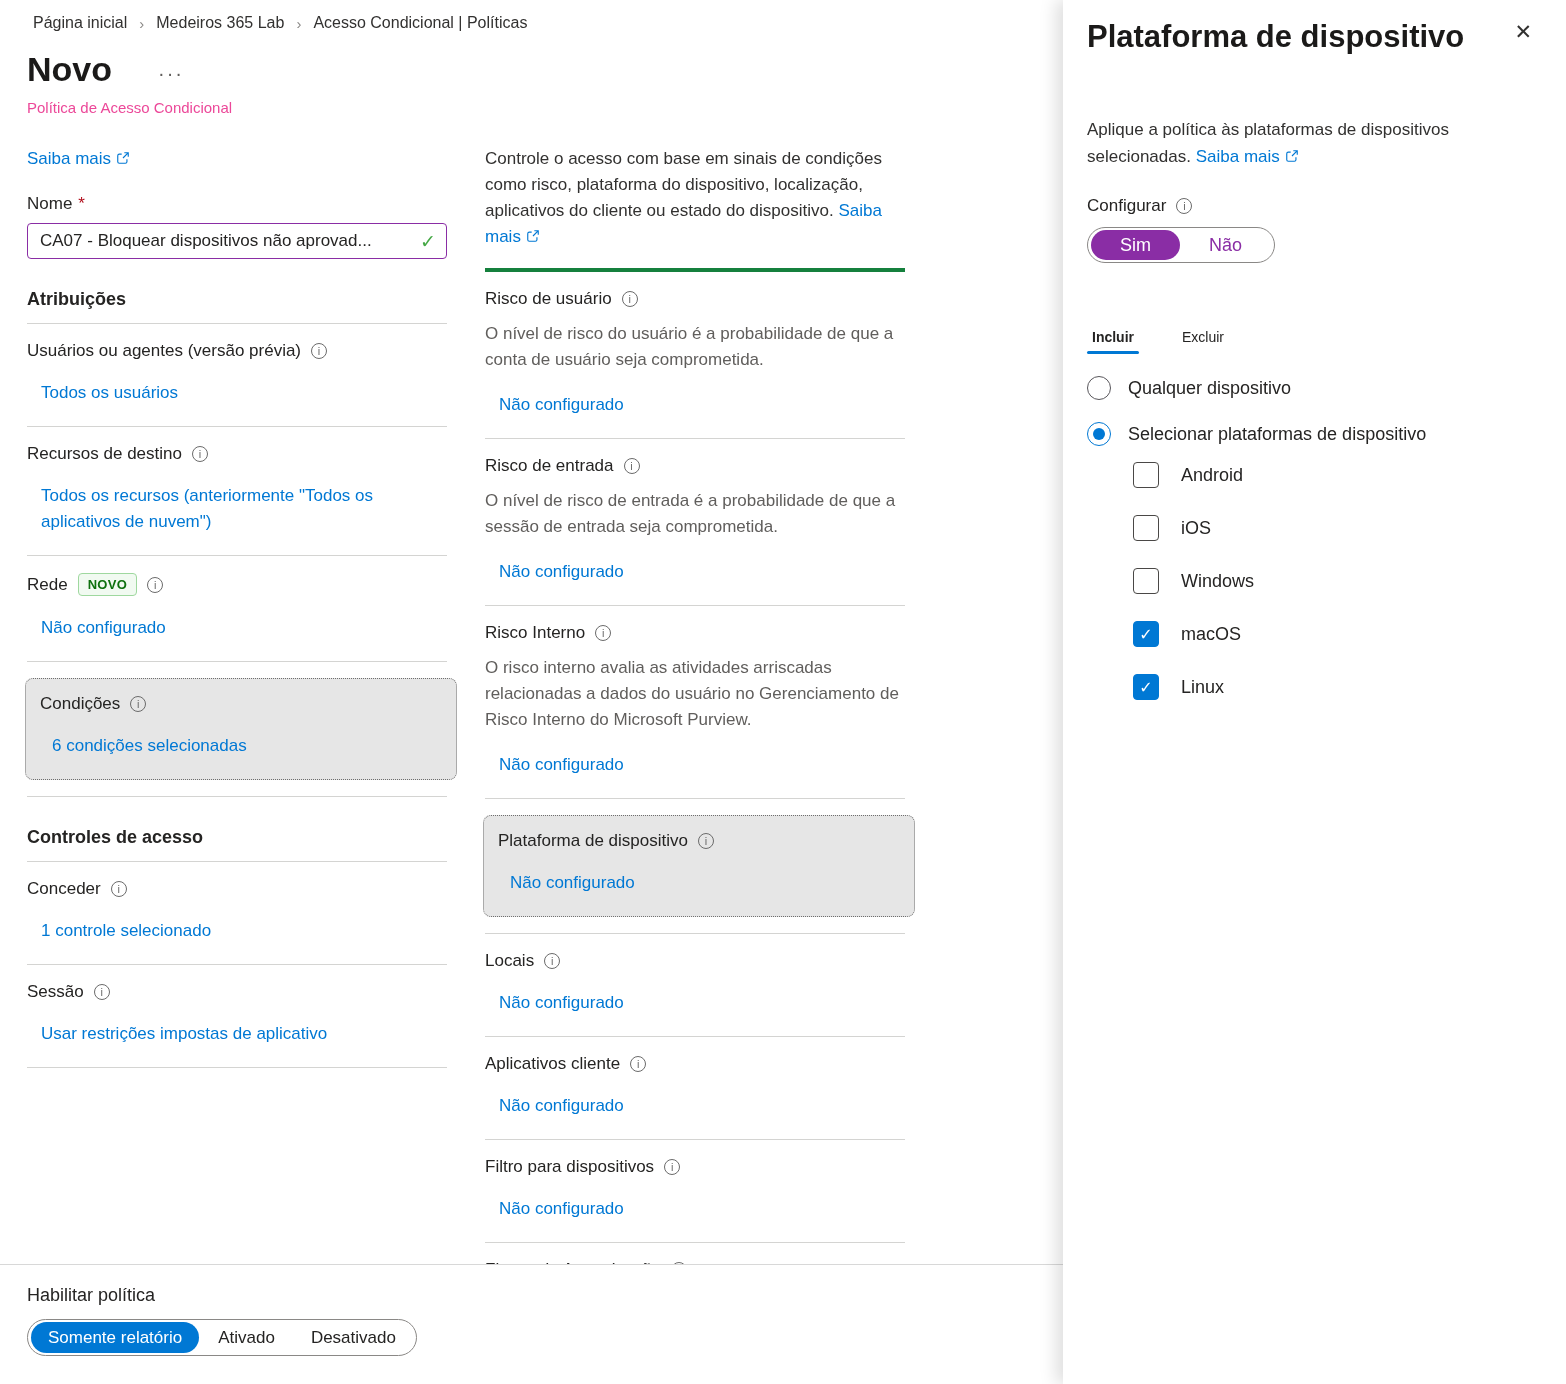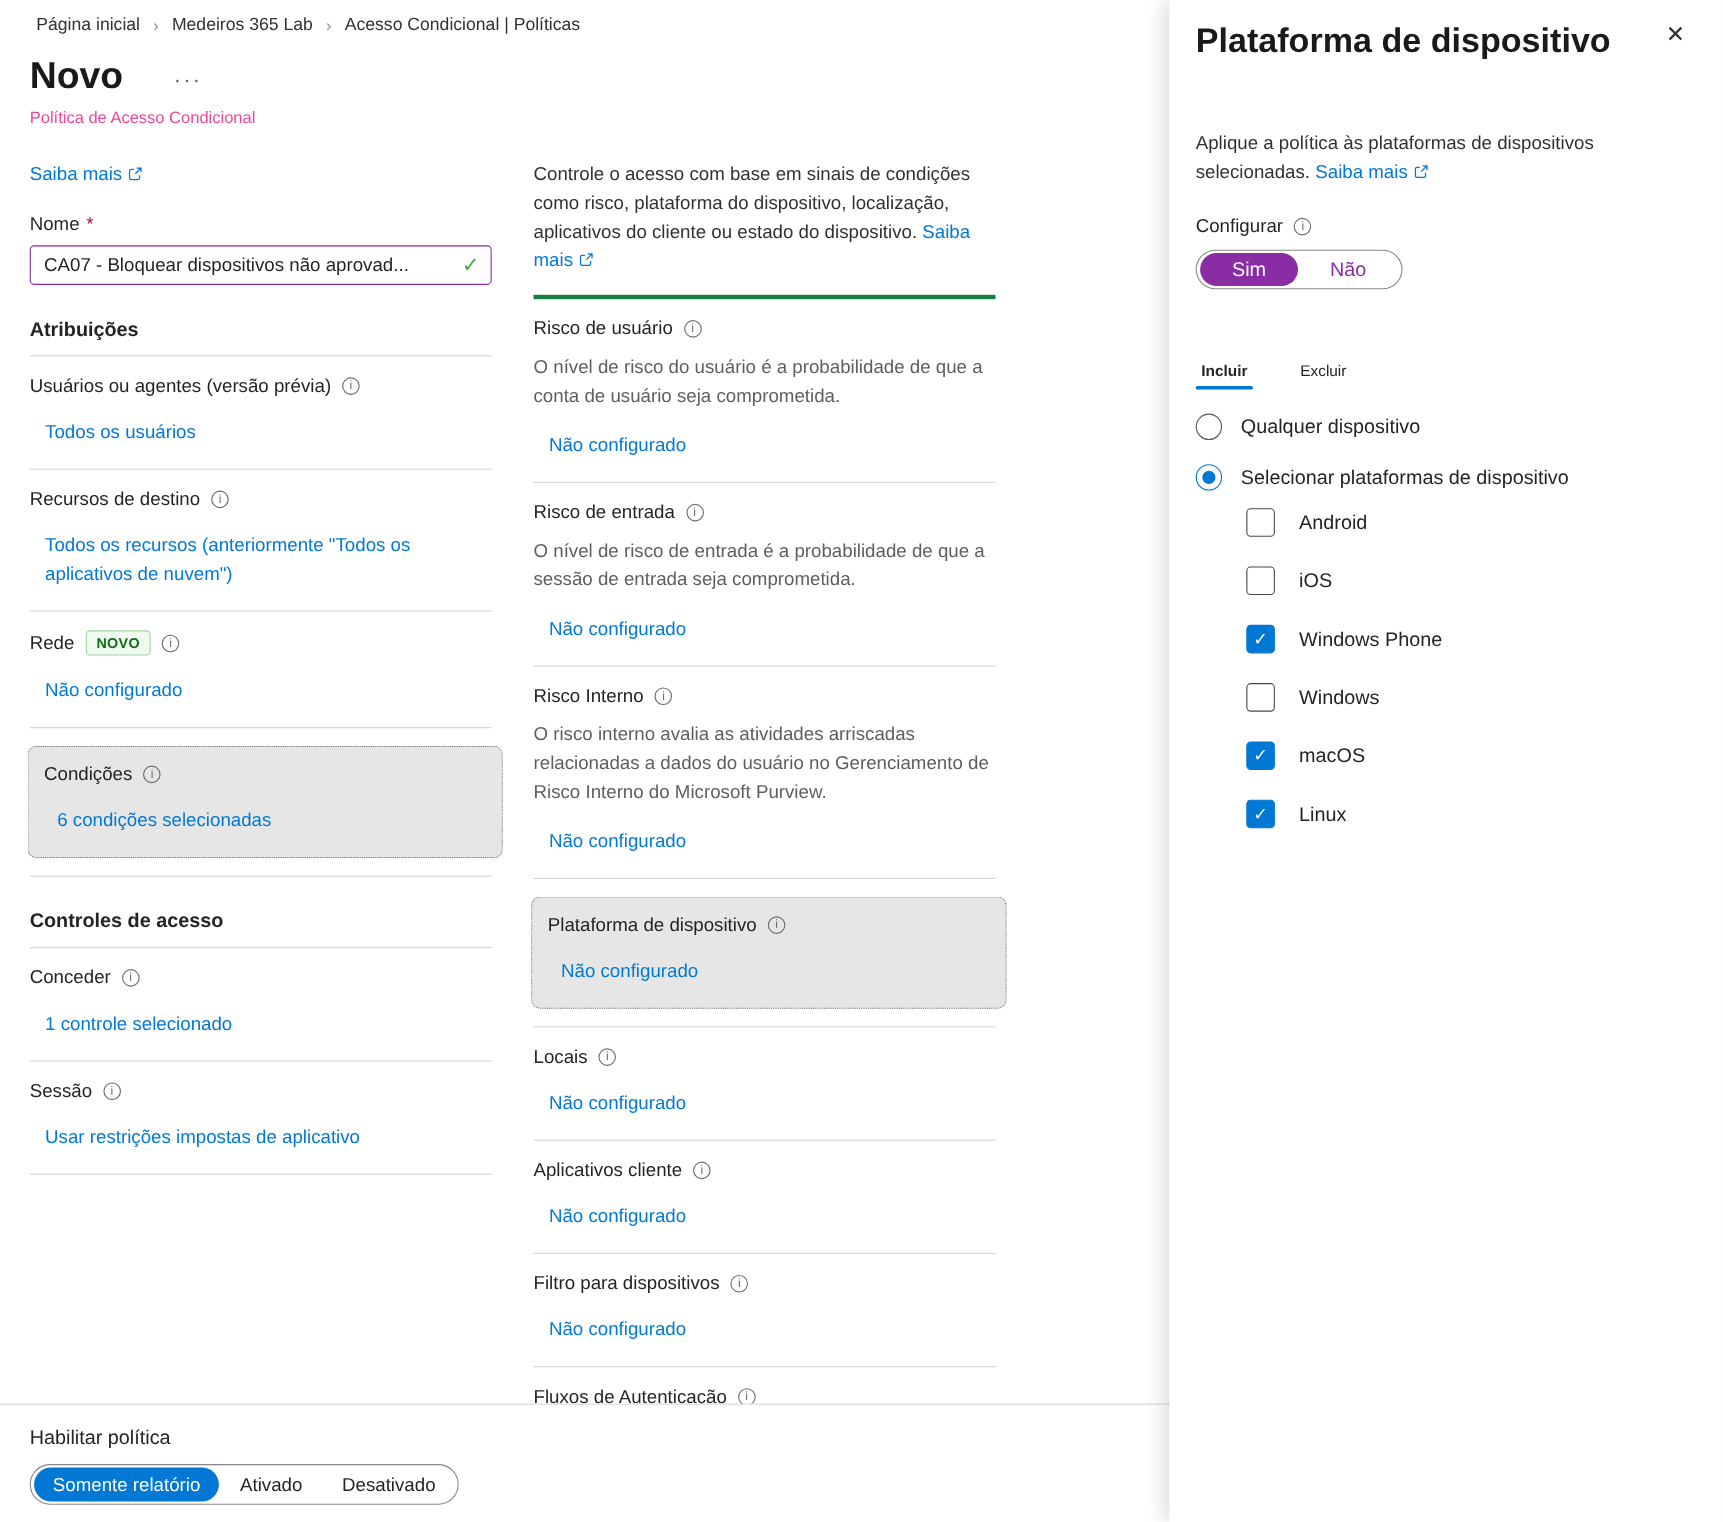--- a/index.html
+++ b/index.html
@@ -50,21 +50,21 @@
   .field-desc{margin-top:12px;font-size:17px;line-height:26px;color:#605e5c}
   .badge-new{display:inline-block;background:var(--badge-green-bg);border:1px solid var(--badge-green-border);
     color:var(--badge-green);font-size:13px;font-weight:700;border-radius:4px;padding:3px 9px;letter-spacing:.3px}
 
   .hl-box{background:#e6e6e6;border:1px dotted #6e6e6e;border-radius:8px;margin:16px 0 16px -2px;
     padding:15px 14px 20px 14px;width:432px}
   .hl-box .field-value{margin-left:12px}
   .after-box-divider{border-bottom:1px solid #d4d4d2}
 
   
-  .footer{position:absolute;left:0;right:0;bottom:0;height:108px;border-top:1px solid #d8d8d8;
+  .footer{position:absolute;left:0;right:0;bottom:12px;height:108px;border-top:1px solid #d8d8d8;
     padding:20px 0 0 27px;background:#fff}
   .footer-label{font-size:18px;color:#252423}
   .seg-group{margin-top:13px;display:inline-flex;align-items:center;border:1px solid #8a8886;
     border-radius:999px;height:37px;padding:0 3px;gap:2px}
   .seg{font-size:17px;color:#252423;padding:0 17px;height:31px;display:inline-flex;align-items:center;
     border-radius:999px;cursor:pointer;white-space:nowrap}
   .seg.selected{background:var(--accent);color:#fff}
 
   
   .panel{flex:1;background:#fff;box-shadow:-7px 0 16px rgba(0,0,0,.13);position:relative;
@@ -321,24 +321,20 @@
     <div class="platform-list">
       <div class="check-row">
         <span class="checkbox"></span>
         <span class="check-label">Android</span>
       </div>
       <div class="check-row">
         <span class="checkbox"></span>
         <span class="check-label">iOS</span>
       </div>
       <div class="check-row">
-        <span class="checkbox checked"></span>
-        <span class="check-label">Windows Phone</span>
-      </div>
-      <div class="check-row">
         <span class="checkbox"></span>
         <span class="check-label">Windows</span>
       </div>
       <div class="check-row">
         <span class="checkbox checked"></span>
         <span class="check-label">macOS</span>
       </div>
       <div class="check-row">
         <span class="checkbox checked"></span>
         <span class="check-label">Linux</span>

